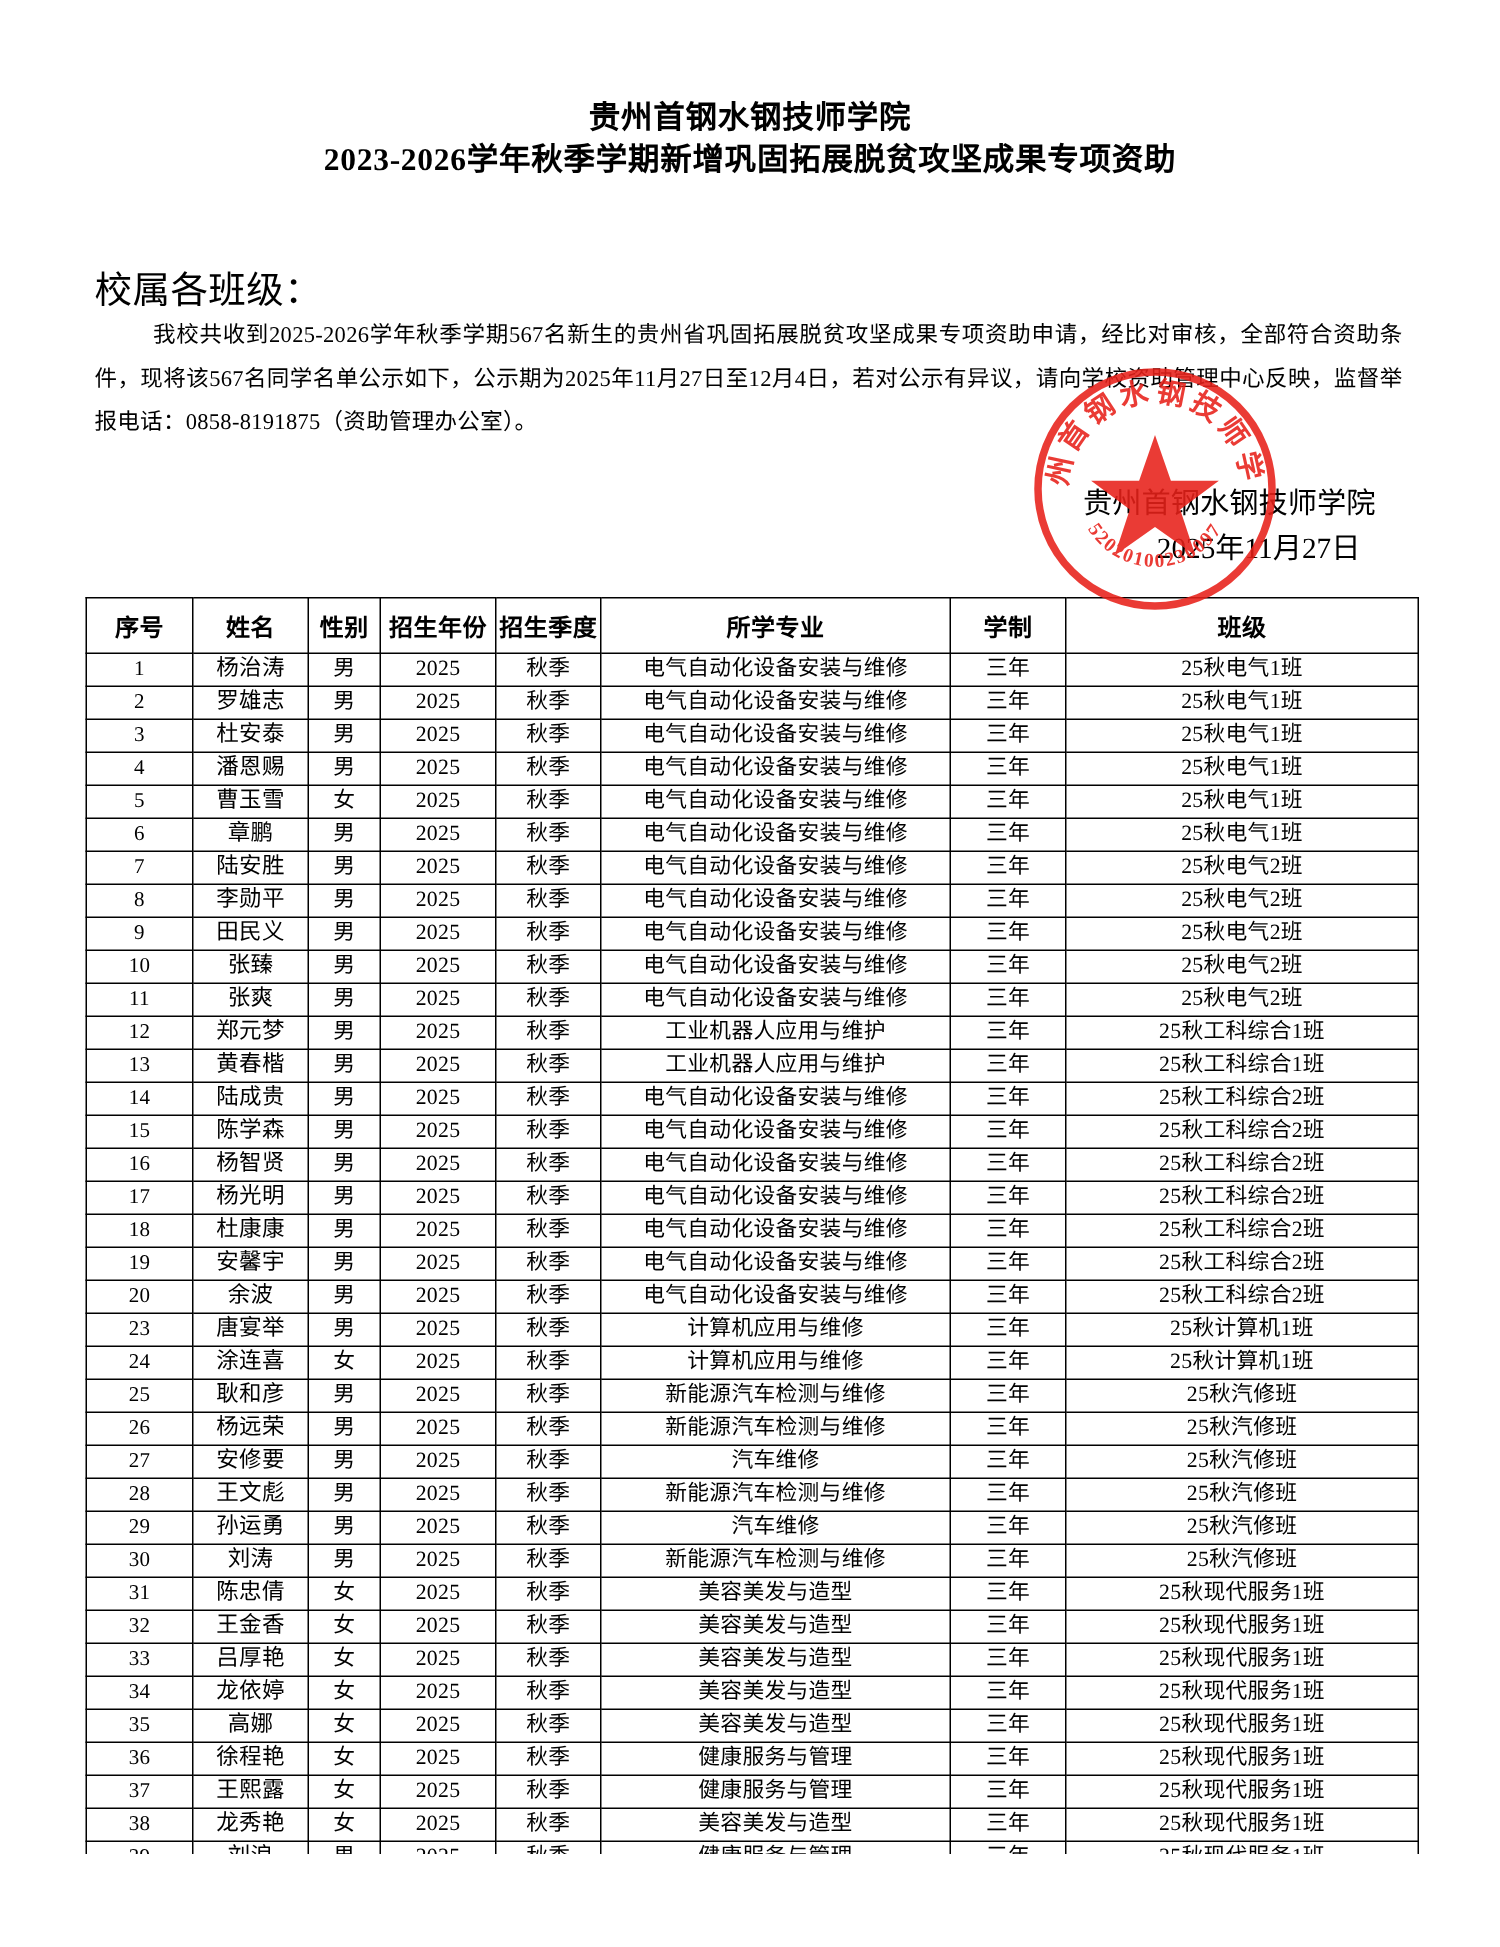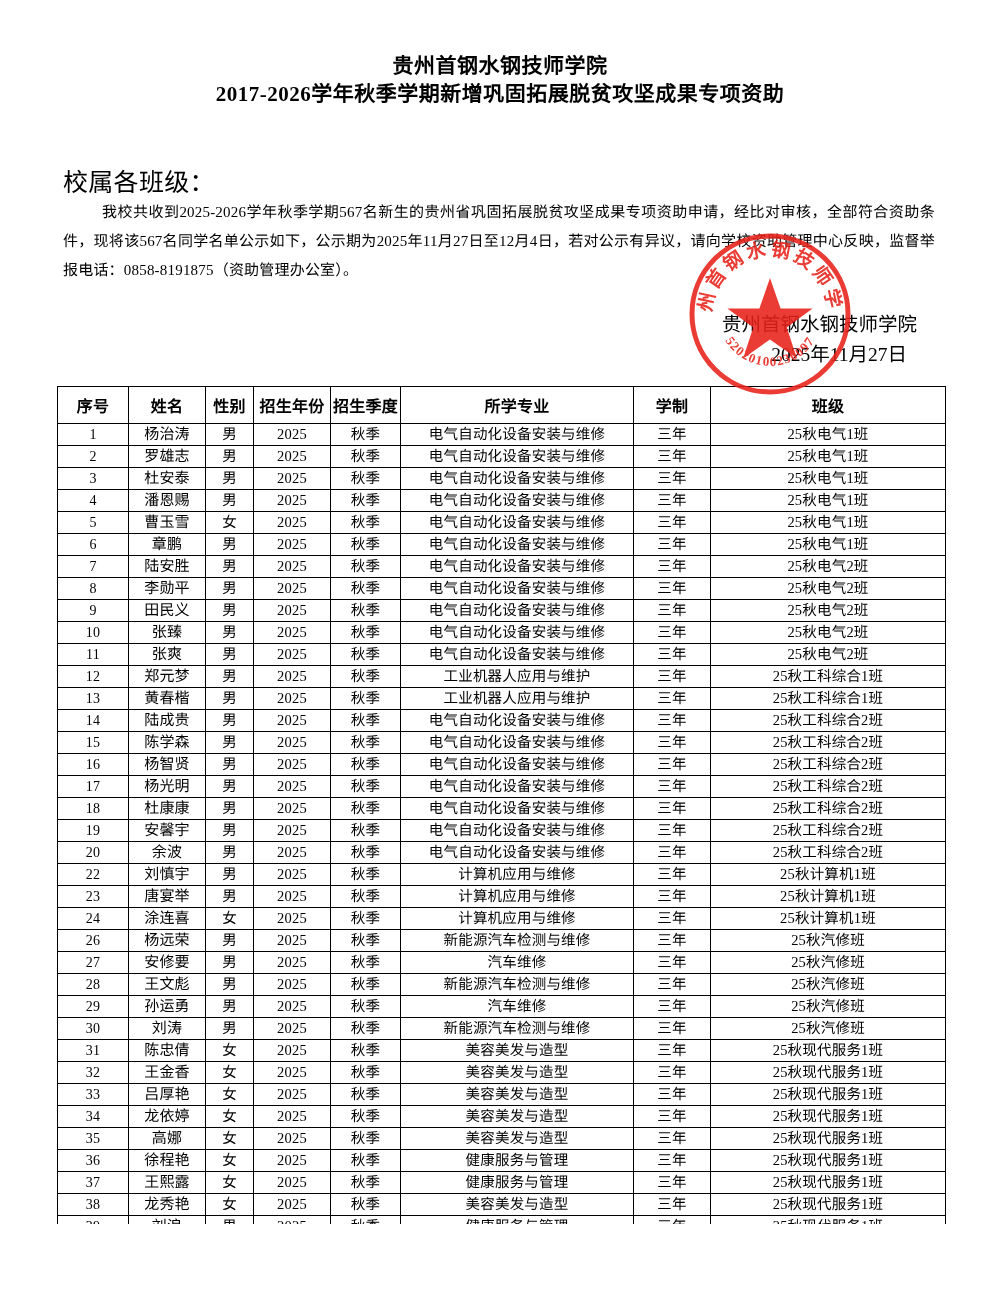--- a/index.html
+++ b/index.html
@@ -9,21 +9,21 @@
     background: #ffffff;
   }
   body {
     font-family: "Liberation Serif", "DejaVu Serif", serif;
     color: #000000;
   }
   #page {
     position: relative;
     width: 1000px;
     height: 1224px;
-    margin: 0 auto;
+    margin: 12px auto;
     background: #ffffff;
     overflow: hidden;
   }
 
   
   .title-block {
     position: absolute;
     left: 0;
     top: 52px;
     width: 1000px;
@@ -146,21 +146,21 @@
     letter-spacing: 0.5px;
   }
 </style>
 </head>
 <body>
 
 <div id="page">
 
   <div class="title-block">
     <div class="title-line">贵州首钢水钢技师学院</div>
-    <div class="title-line">2017-2026学年秋季学期新增巩固拓展脱贫攻坚成果专项资助</div>
+    <div class="title-line">2023-2026学年秋季学期新增巩固拓展脱贫攻坚成果专项资助</div>
   </div>
 
   <div class="salutation">校属各班级：</div>
 
   <div class="body-para">我校共收到2025-2026学年秋季学期567名新生的贵州省巩固拓展脱贫攻坚成果专项资助申请，经比对审核，全部符合资助条件，现将该567名同学名单公示如下，公示期为2025年11月27日至12月4日，若对公示有异议，请向学校资助管理中心反映，监督举报电话：0858-8191875（资助管理办公室）。</div>
 
   <div class="signature">
     <span class="sig-line">贵州首钢水钢技师学院</span>
     <span class="sig-date">2025年11月27日</span>
   </div>
@@ -403,48 +403,48 @@
             <td class="c-idx">20</td>
             <td class="c-name">余波</td>
             <td class="c-gender">男</td>
             <td class="c-year">2025</td>
             <td class="c-season">秋季</td>
             <td class="c-major">电气自动化设备安装与维修</td>
             <td class="c-length">三年</td>
             <td class="c-class">25秋工科综合2班</td>
           </tr>
           <tr>
-            <td class="c-idx">22</td>
-            <td class="c-name">刘慎宇</td>
-            <td class="c-gender">男</td>
-            <td class="c-year">2025</td>
-            <td class="c-season">秋季</td>
-            <td class="c-major">计算机应用与维修</td>
-            <td class="c-length">三年</td>
-            <td class="c-class">25秋计算机1班</td>
-          </tr>
-          <tr>
             <td class="c-idx">23</td>
             <td class="c-name">唐宴举</td>
             <td class="c-gender">男</td>
             <td class="c-year">2025</td>
             <td class="c-season">秋季</td>
             <td class="c-major">计算机应用与维修</td>
             <td class="c-length">三年</td>
             <td class="c-class">25秋计算机1班</td>
           </tr>
           <tr>
             <td class="c-idx">24</td>
             <td class="c-name">涂连喜</td>
             <td class="c-gender">女</td>
             <td class="c-year">2025</td>
             <td class="c-season">秋季</td>
             <td class="c-major">计算机应用与维修</td>
             <td class="c-length">三年</td>
             <td class="c-class">25秋计算机1班</td>
+          </tr>
+          <tr>
+            <td class="c-idx">25</td>
+            <td class="c-name">耿和彦</td>
+            <td class="c-gender">男</td>
+            <td class="c-year">2025</td>
+            <td class="c-season">秋季</td>
+            <td class="c-major">新能源汽车检测与维修</td>
+            <td class="c-length">三年</td>
+            <td class="c-class">25秋汽修班</td>
           </tr>
           <tr>
             <td class="c-idx">26</td>
             <td class="c-name">杨远荣</td>
             <td class="c-gender">男</td>
             <td class="c-year">2025</td>
             <td class="c-season">秋季</td>
             <td class="c-major">新能源汽车检测与维修</td>
             <td class="c-length">三年</td>
             <td class="c-class">25秋汽修班</td>

